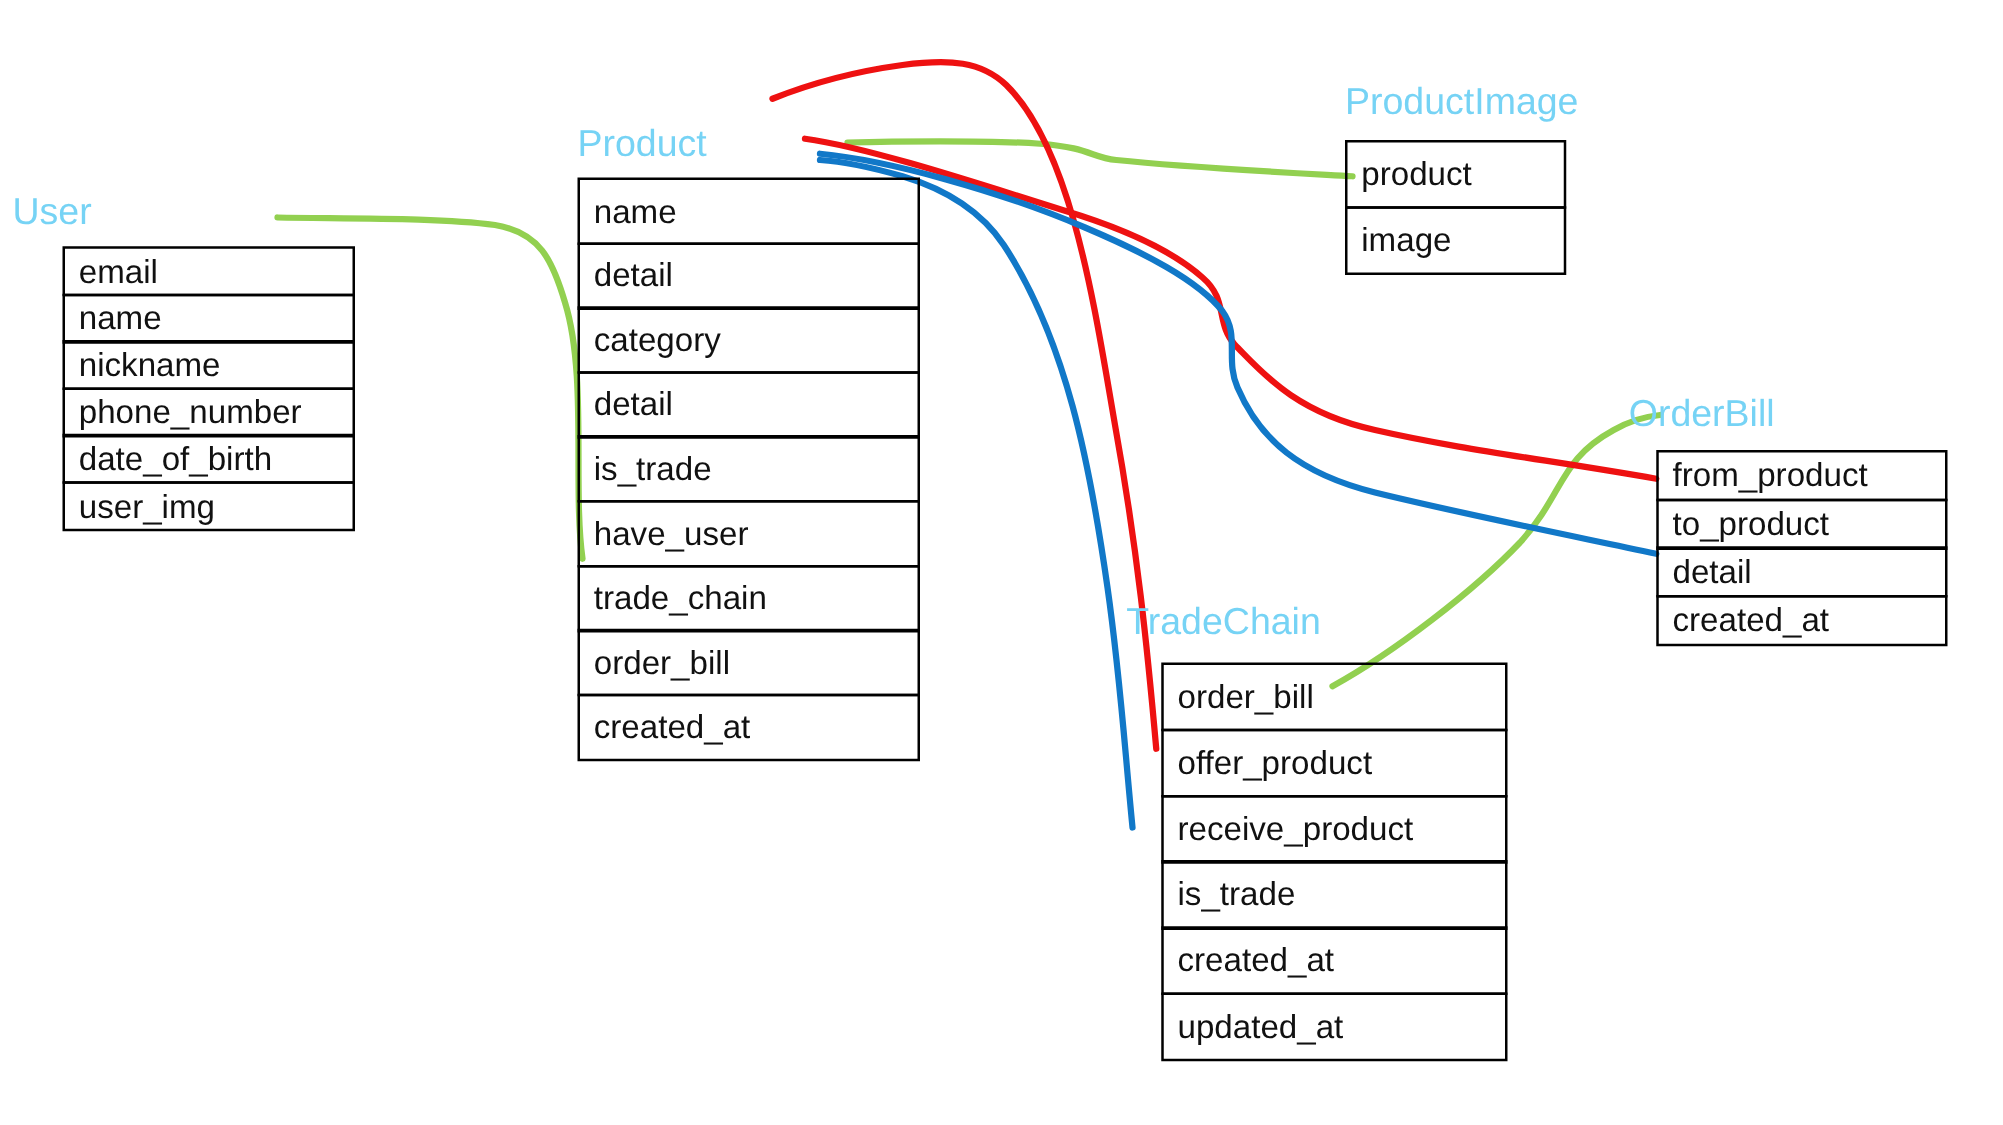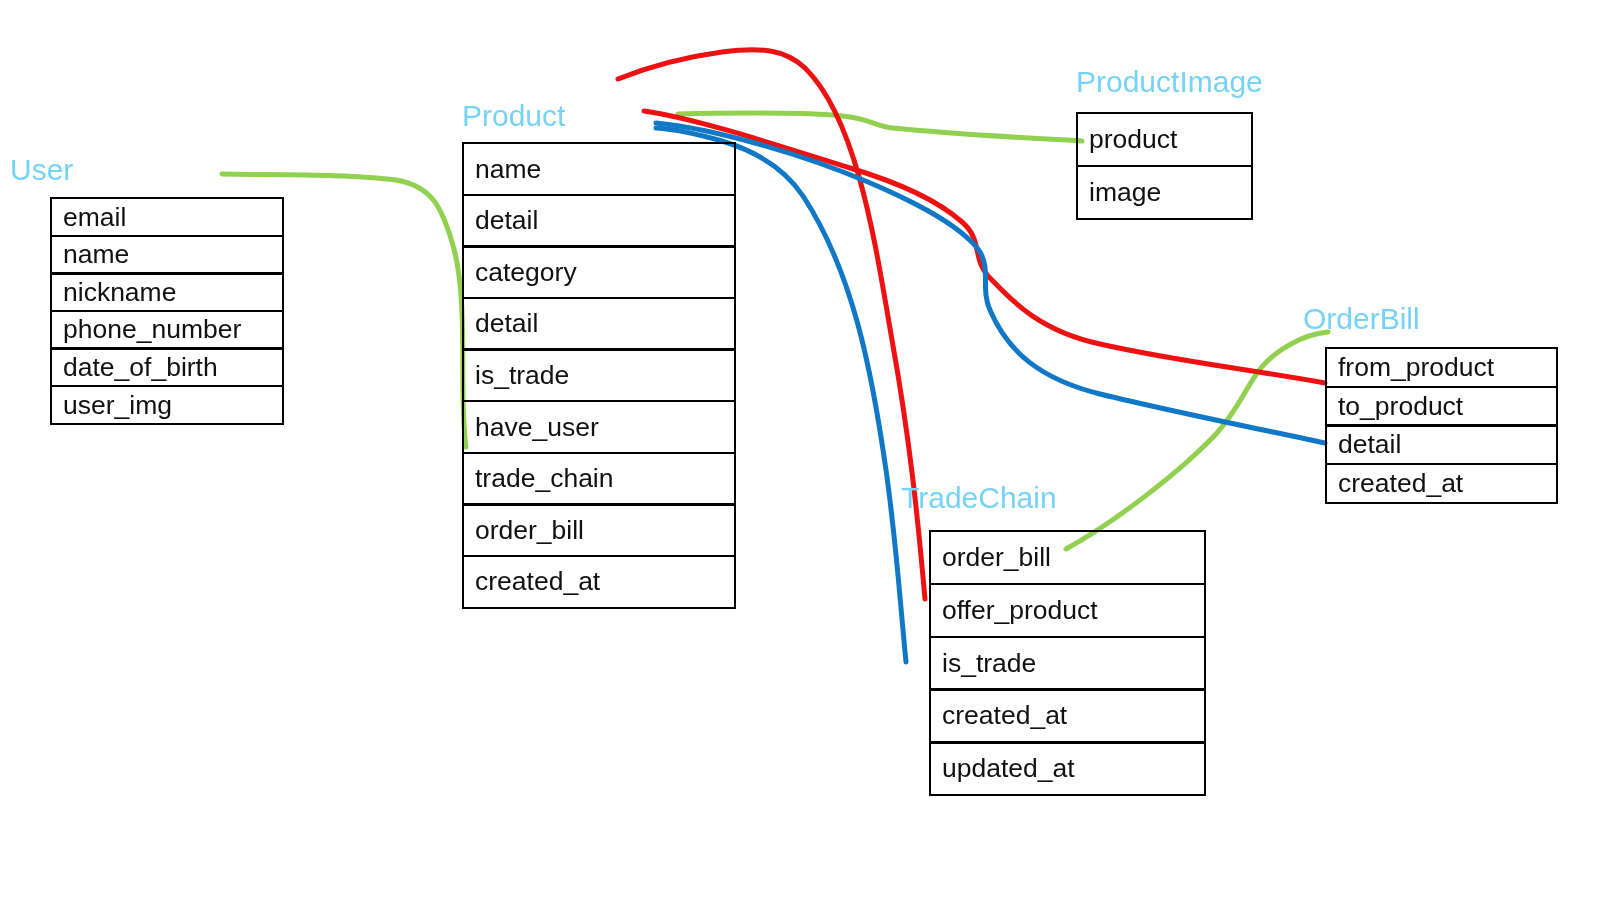--- a/index.html
+++ b/index.html
@@ -69,21 +69,21 @@
   #t-user .table-title{margin-bottom:7px;}
   #t-product         {left:462px; top:142px; width:274px;}
   #t-product .row    {height:54px;}
   #t-product .table-title{margin-bottom:6px;}
   #t-productimage    {left:1076px;top:112px; width:177px;}
   #t-productimage .row{height:55px;}
   #t-productimage .table-title{margin-bottom:10px;}
   #t-tradechain      {left:901px; top:530px; width:277px;padding-left:28px;}
   #t-tradechain .row {height:55.2px;}
   #t-tradechain .table-title{margin-bottom:12px;}
-  #t-orderbill       {left:1325px;top:347px; width:233px;}
+  #t-orderbill       {left:1325px;top:360px; width:233px;}
   #t-orderbill .row  {height:41px;}
   #t-orderbill .table-title{margin-bottom:8px; transform:translateX(-22px);}
 </style>
 </head>
 <body>
 
 <div class="canvas">
 
   <svg class="arrows" viewBox="0 0 1602 900">
     <defs>
@@ -146,20 +146,21 @@
         <div class="row">product</div>
         <div class="row">image</div>
       </div>
   </div>
 
   <div class="table" id="t-tradechain">
     <div class="table-title">TradeChain</div>
     <div class="rows">
         <div class="row">order_bill</div>
         <div class="row">offer_product</div>
+        <div class="row">receive_product</div>
         <div class="row">is_trade</div>
         <div class="row">created_at</div>
         <div class="row">updated_at</div>
       </div>
   </div>
 
   <div class="table" id="t-orderbill">
     <div class="table-title">OrderBill</div>
     <div class="rows">
         <div class="row">from_product</div>

